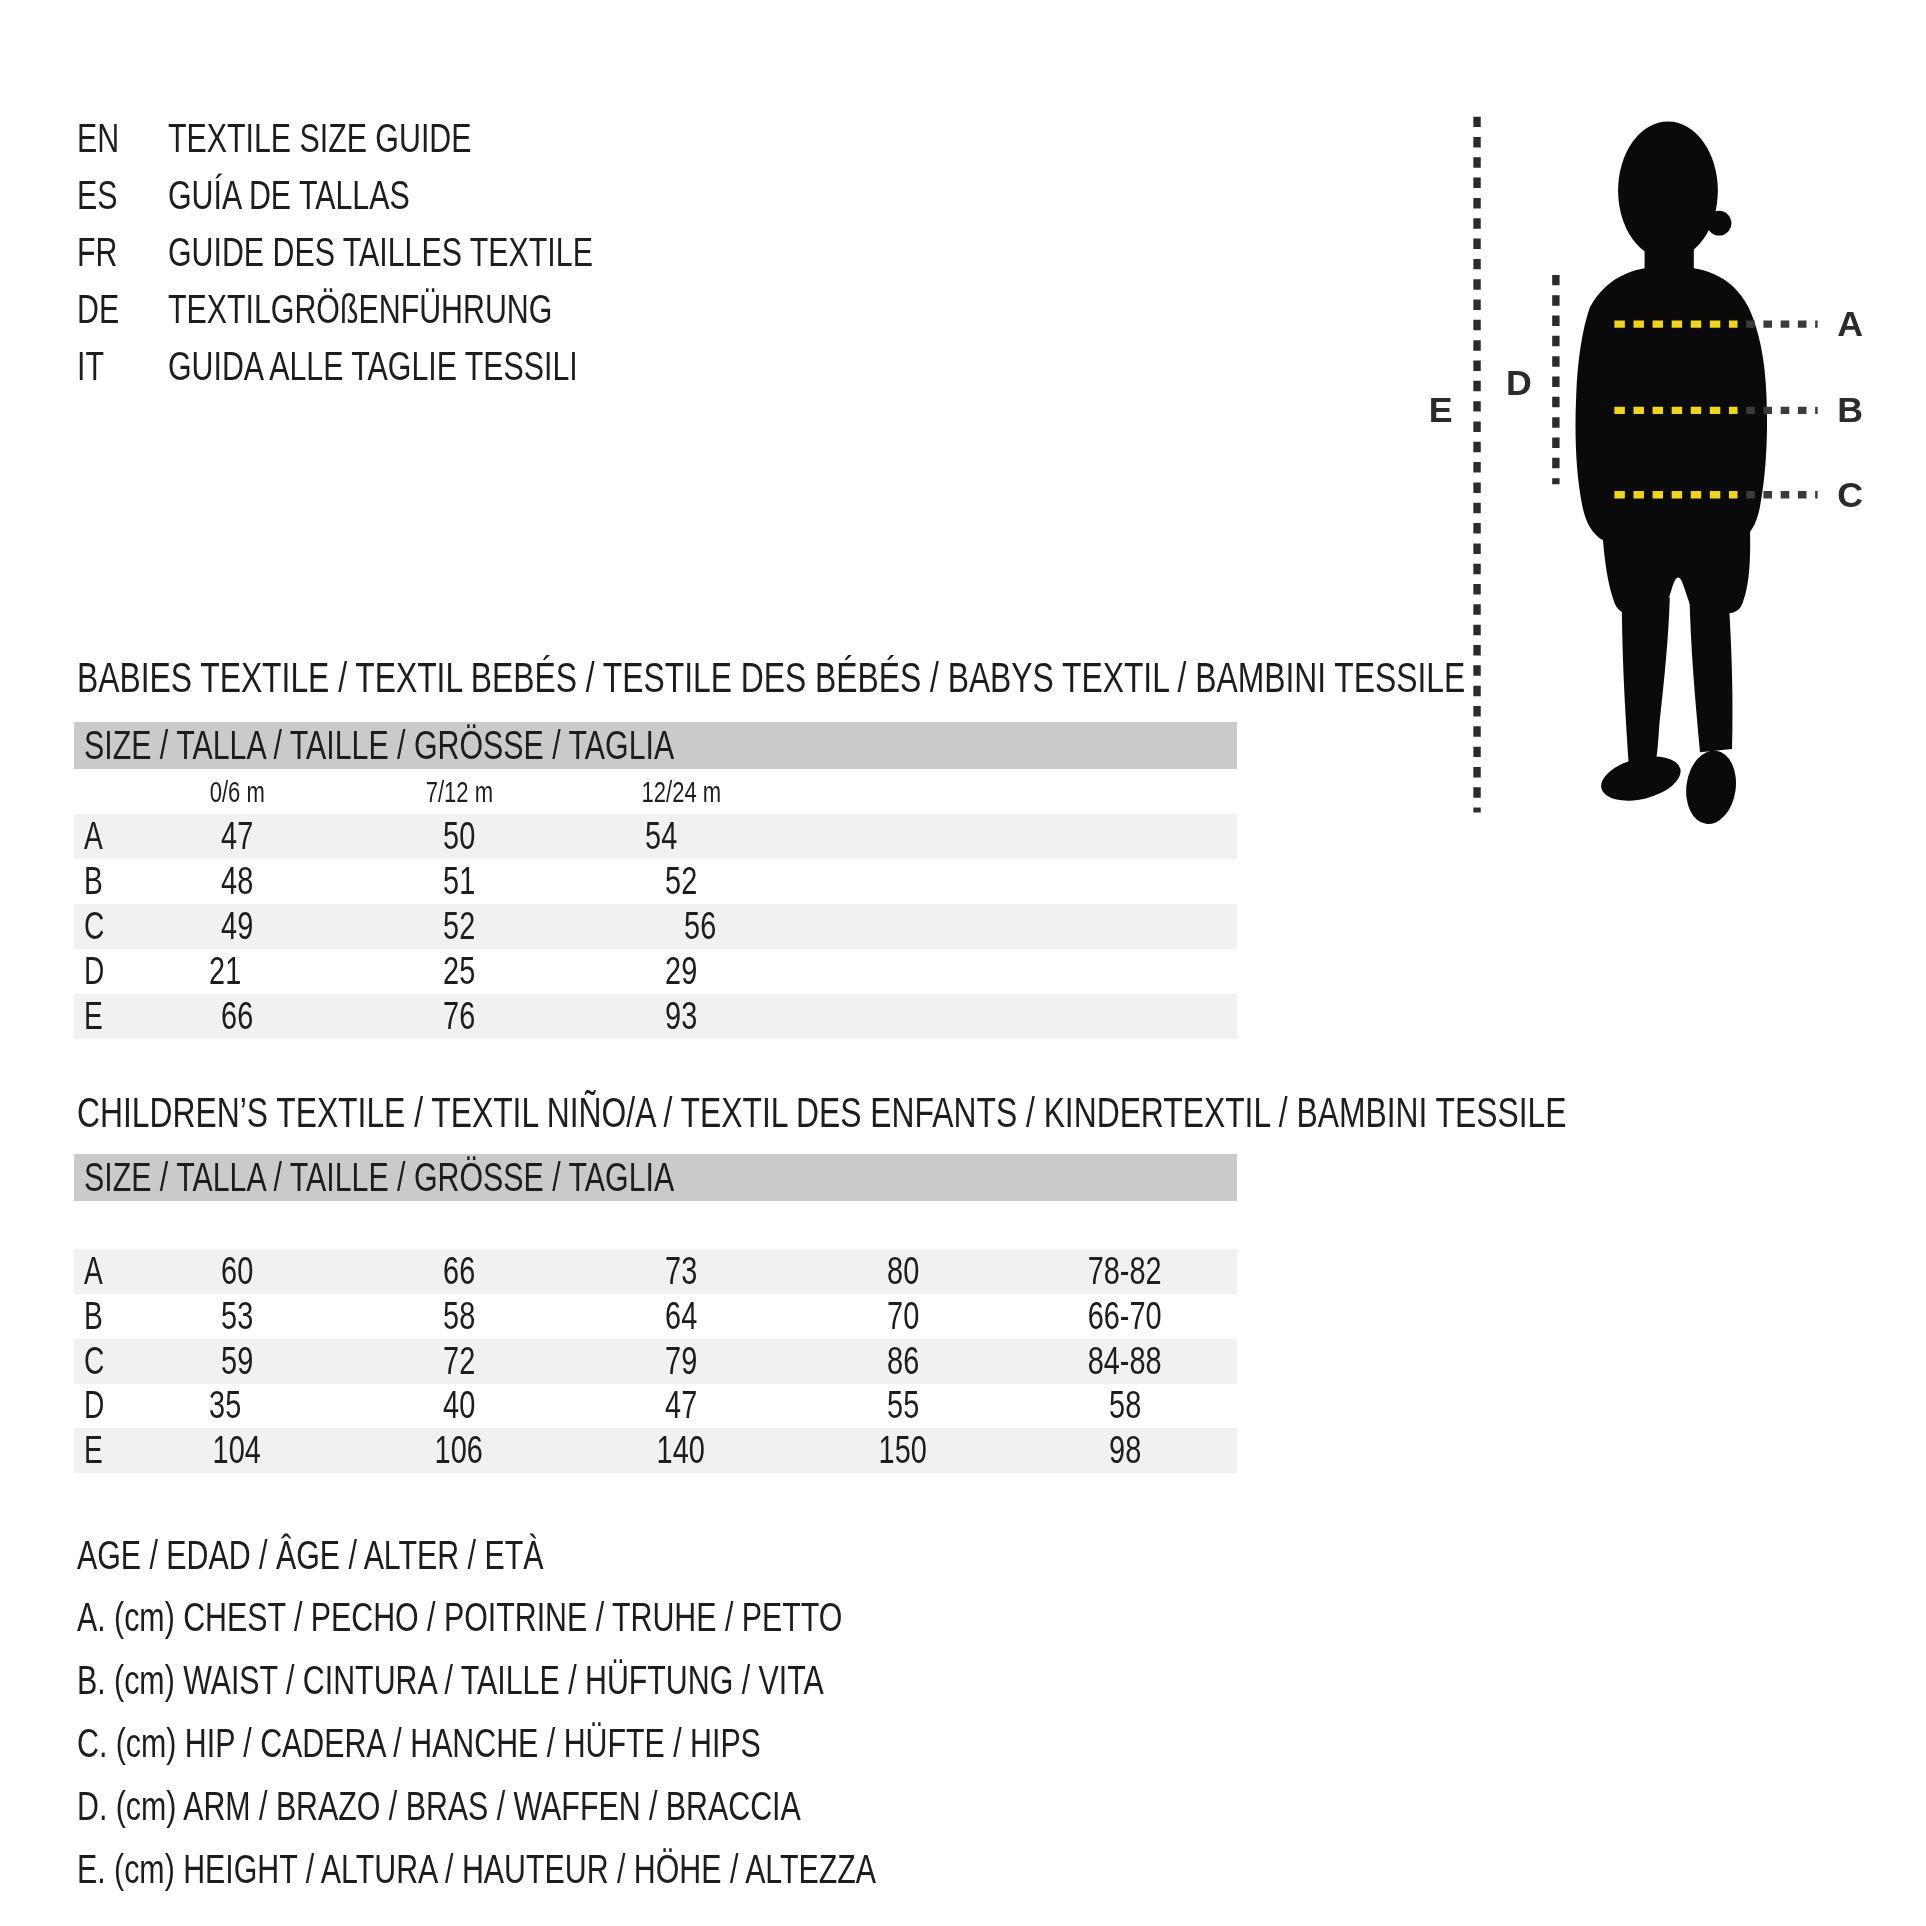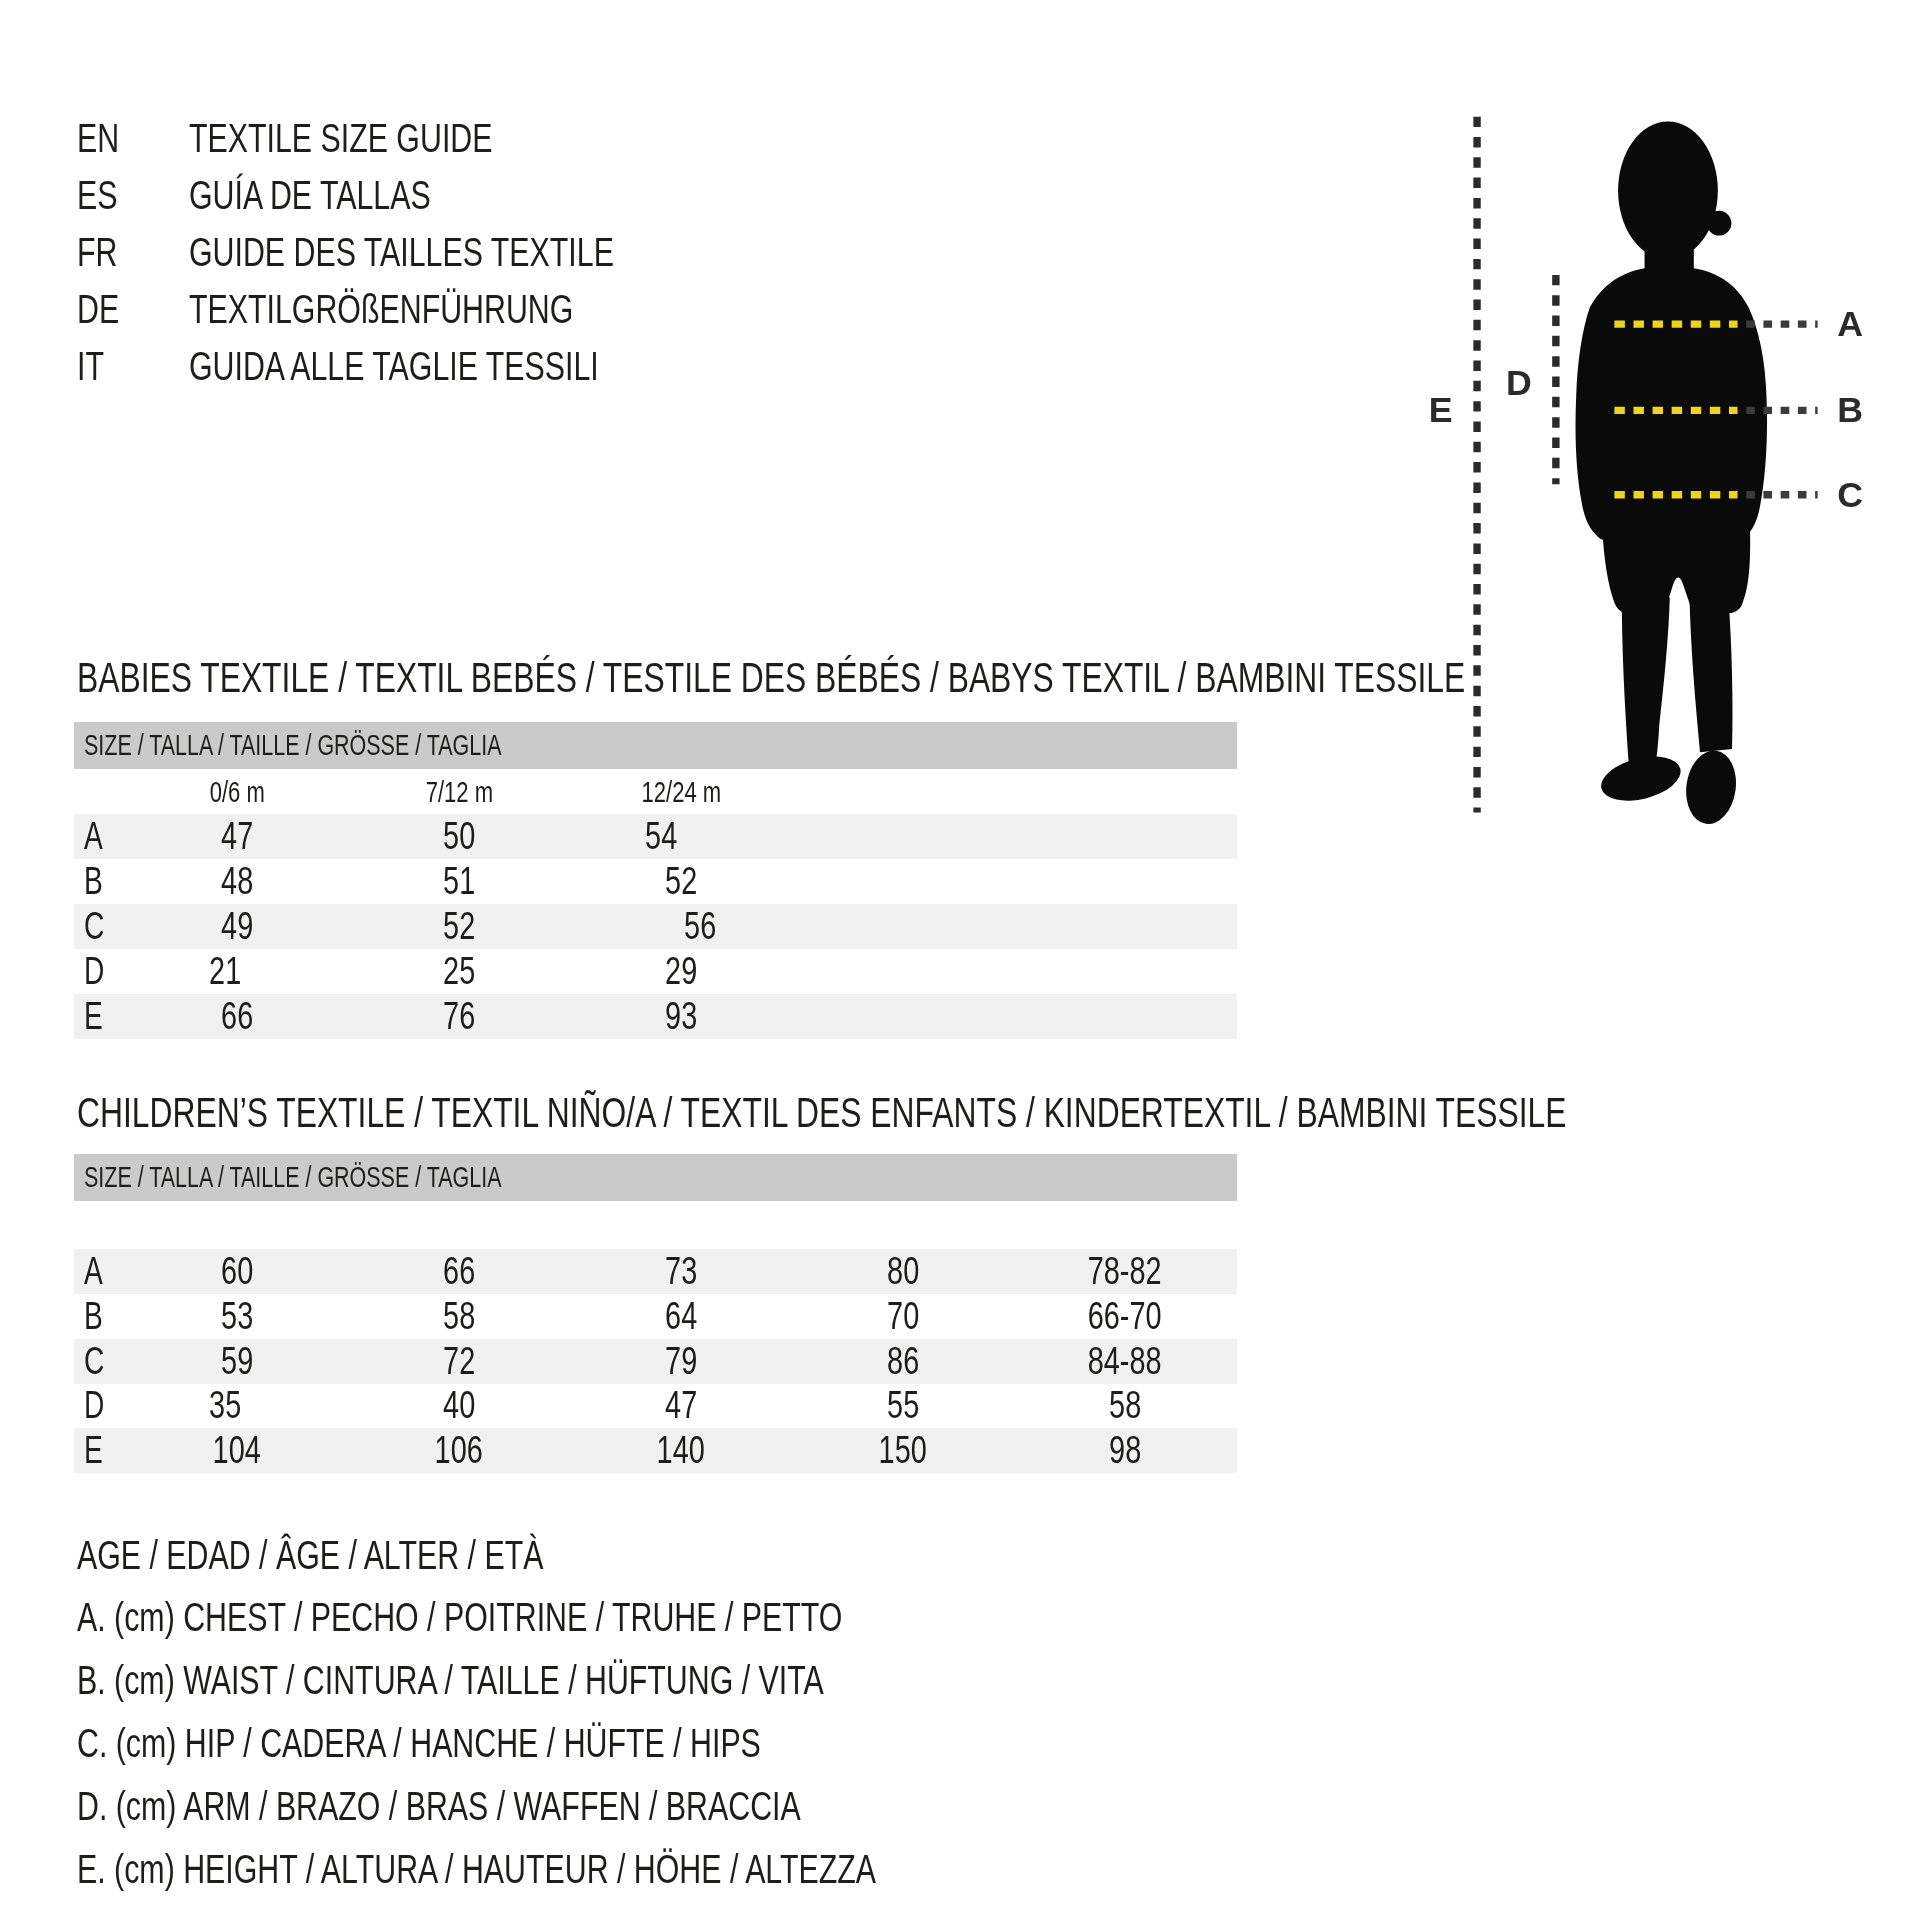--- a/index.html
+++ b/index.html
@@ -4,28 +4,28 @@
 <style>
   html,body{margin:0;padding:0;background:#ffffff;}
   .page{position:relative;width:1926px;height:1926px;background:#ffffff;overflow:hidden;
         font-family:"Liberation Sans",sans-serif;color:#1d1d1b;margin-top:15px;}
   .cond{display:inline-block;transform:scaleX(0.74);transform-origin:0 50%;white-space:nowrap;}
   .cond-c{display:inline-block;transform:scaleX(0.76);transform-origin:50% 50%;white-space:nowrap;}
 
   
   .lang-row{position:absolute;left:77px;height:44px;line-height:44px;font-size:41px;}
   .lang-code{position:absolute;left:0;top:0;}
-  .lang-title{position:absolute;left:112px;top:0;}
+  .lang-title{position:absolute;left:91px;top:0;}
 
   
   .heading-line{position:absolute;left:77px;height:44px;line-height:44px;font-size:43px;}
 
   
   .size-bar{position:absolute;left:74px;width:1163px;height:47px;line-height:47px;
-            background:#cacaca;font-size:29px;padding-left:10px;box-sizing:border-box;}
+            background:#cacaca;font-size:41px;padding-left:10px;box-sizing:border-box;}
 
   
   .col-row{position:absolute;left:74px;width:1163px;height:46px;line-height:46px;font-size:29px;}
   .col,.cell{position:absolute;top:0;width:222px;height:100%;text-align:center;}
   .t-row{position:absolute;left:74px;width:1163px;height:45px;line-height:45px;font-size:38px;}
   .t-row.striped{background:#f1f1f1;}
   .row-label{position:absolute;left:10px;top:0;}
 
   
   .legend-row{position:absolute;left:77px;height:44px;line-height:44px;font-size:41px;}

